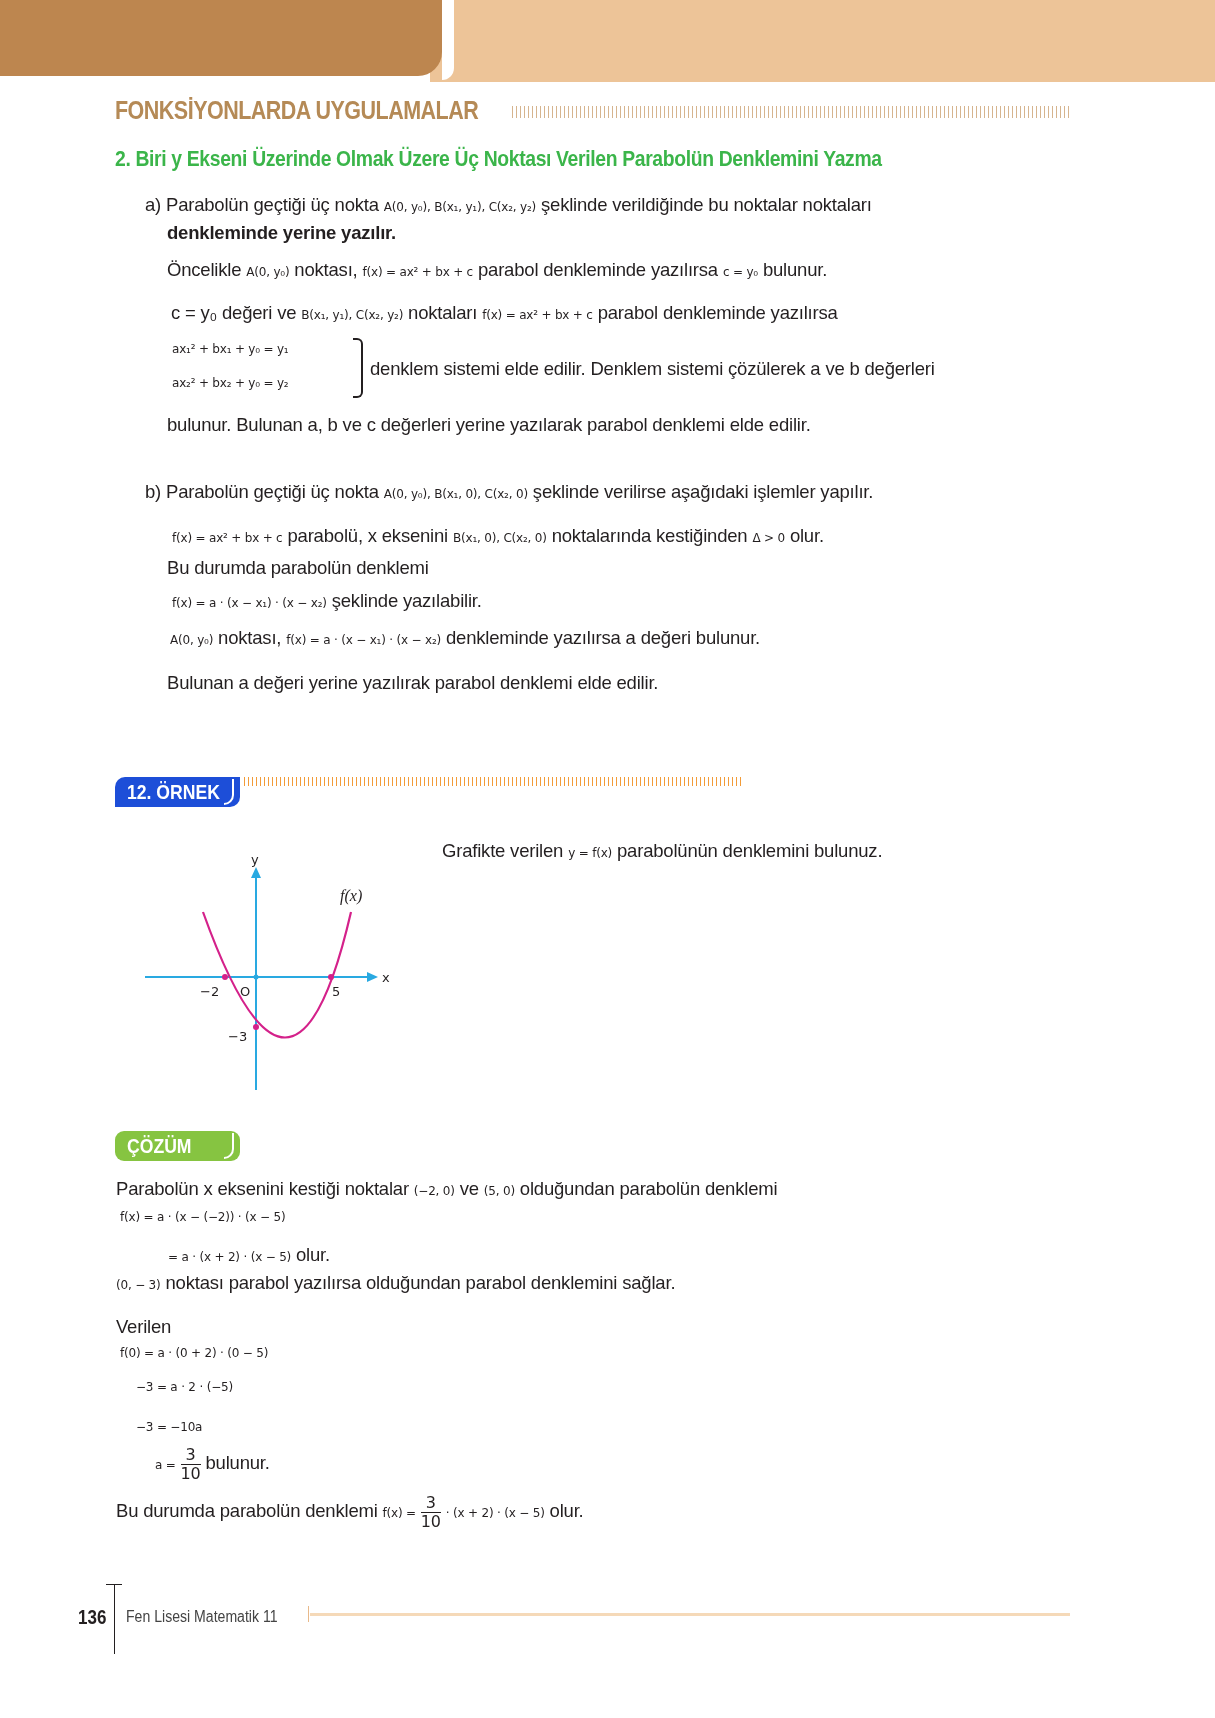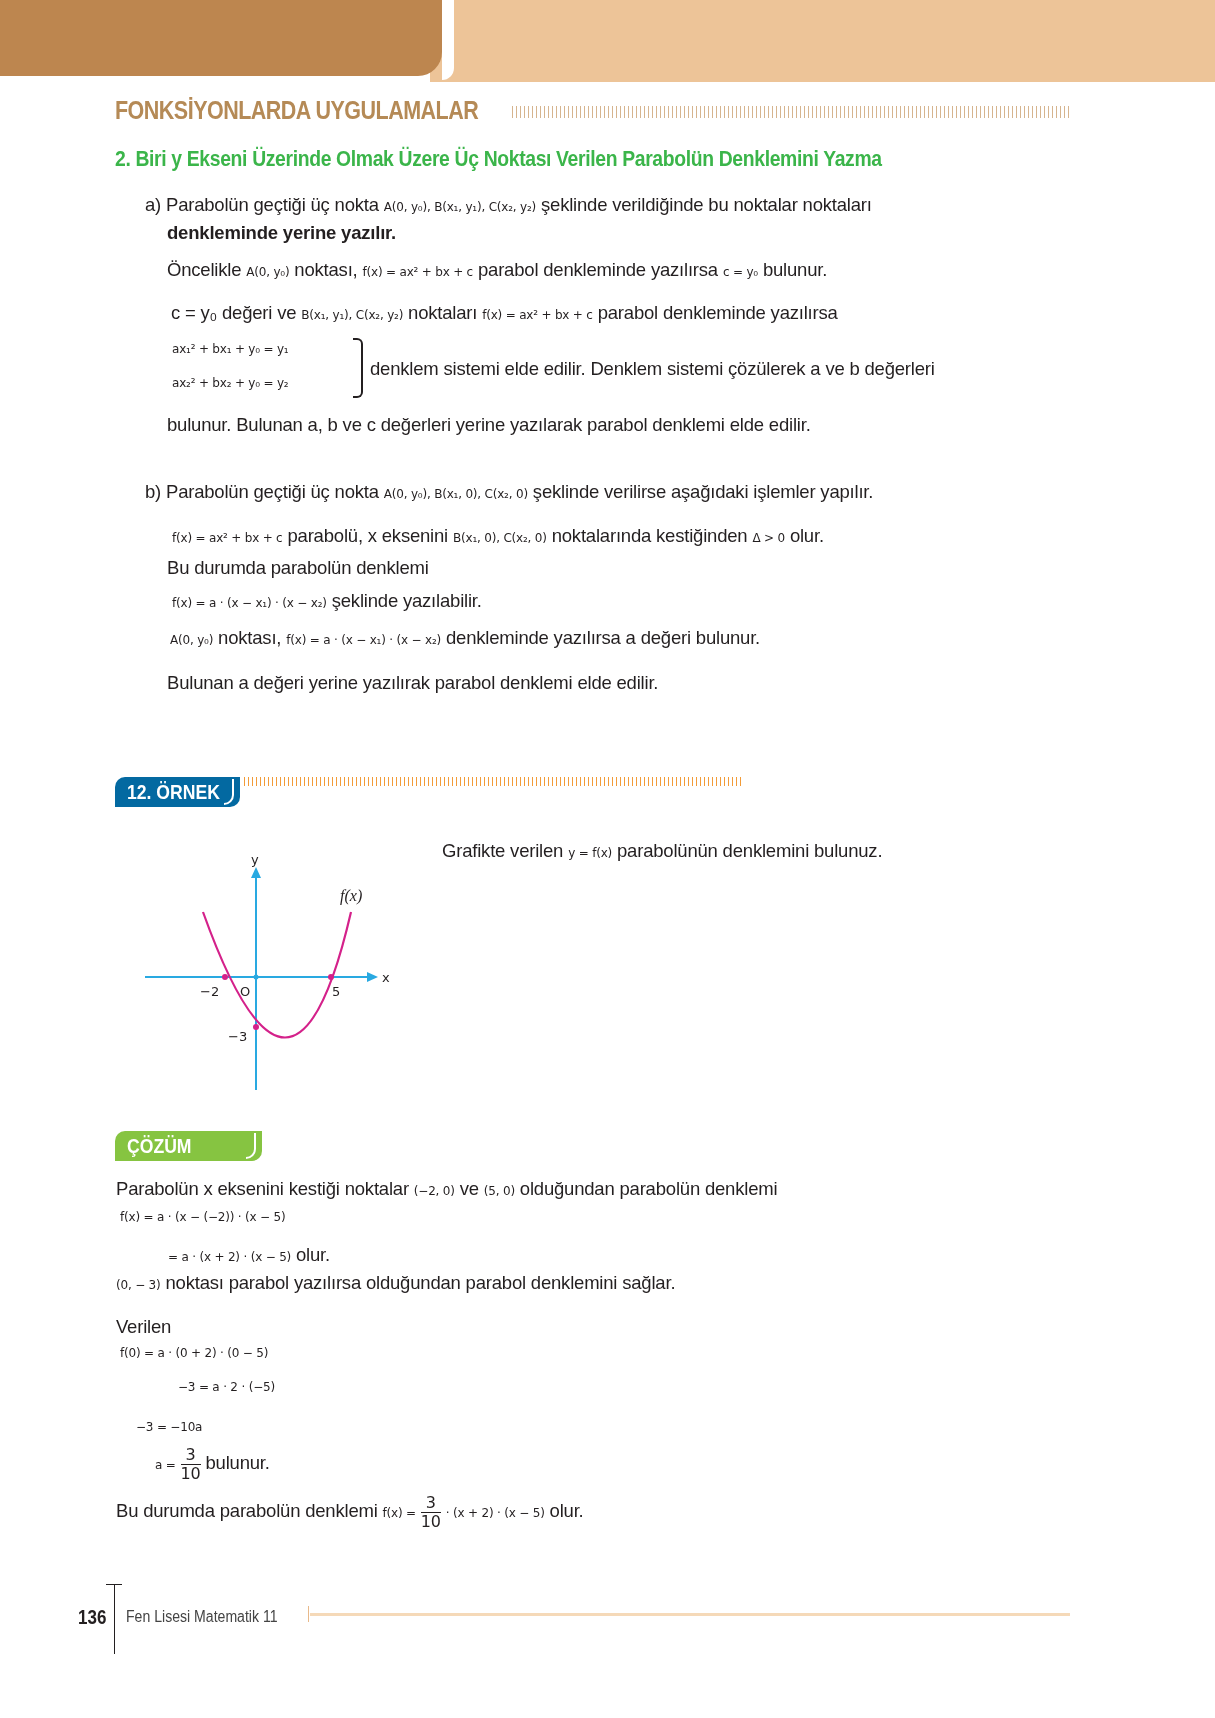--- a/index.html
+++ b/index.html
@@ -11,22 +11,22 @@
   .bar-right{left:430px;top:0;width:785px;height:82px;background:#edc498;z-index:0;}
   .bar-left{z-index:2;}
   .bar-gap{z-index:1;}
   .chapter-title{left:115px;top:96px;font-size:25px;font-weight:bold;color:#b58a56;letter-spacing:-0.6px;transform:scaleX(0.86);transform-origin:left;white-space:nowrap;}
   .hatch{height:12px;background:repeating-linear-gradient(90deg,#d6b48e 0,#d6b48e 1.5px,transparent 1.5px,transparent 4px);}
   .hatch.orange{background:repeating-linear-gradient(90deg,#f29b38 0,#f29b38 1.5px,transparent 1.5px,transparent 4px);}
   .section-title{left:115px;top:146px;font-size:22px;font-weight:bold;color:#3bb54a;letter-spacing:-0.4px;transform:scaleX(0.88);transform-origin:left;white-space:nowrap;}
   .txt{font-family:"Liberation Sans",sans-serif;font-size:18.5px;color:#231f20;white-space:nowrap;letter-spacing:-0.2px;}
   .m{font-family:"DejaVu Sans",sans-serif;font-size:12px;}
   .badge{height:30px;border-top-left-radius:10px;color:#fff;font-weight:bold;font-size:20px;line-height:30px;padding-left:12px;box-sizing:border-box;}
-  .badge-ornek{left:115px;top:777px;width:125px;background:#0369a1;border-bottom-right-radius:10px;}
-  .badge-cozum{left:115px;top:1131px;width:147px;background:#86c441;border-bottom-right-radius:10px;}
+  .badge-ornek{left:115px;top:777px;width:125px;background:#1d4ed8;border-bottom-right-radius:10px;}
+  .badge-cozum{left:115px;top:1131px;width:125px;background:#86c441;border-bottom-right-radius:10px;border-radius:9px;}
   .badge span{display:inline-block;transform:scaleX(0.88);transform-origin:left;}
   .badge-curl{position:absolute;right:6px;top:2px;width:8px;height:24px;border-right:2px solid #fff;border-bottom:2px solid #fff;border-bottom-right-radius:10px;}
   .frac{display:inline-block;vertical-align:middle;text-align:center;font-family:"DejaVu Sans",sans-serif;font-size:16px;line-height:1.1;}
   .frac .num{display:block;border-bottom:1.4px solid #231f20;padding:0 2px;}
   .frac .den{display:block;}
   .footer-page{left:78px;top:1606px;font-size:20px;font-weight:bold;transform:scaleX(0.85);transform-origin:left;}
   .footer-book{left:126px;top:1608px;font-size:16px;color:#444;transform:scaleX(0.88);transform-origin:left;white-space:nowrap;}
   .footer-vline{left:114px;top:1584px;width:1px;height:70px;background:#231f20;}
   .footer-tick{left:106px;top:1584px;width:16px;height:1px;background:#231f20;}
   .footer-line{left:310px;top:1613px;width:760px;height:3px;background:#f5d9b8;}
@@ -150,21 +150,21 @@
 <div class="abs txt" style="left:168px;top:1244px;">
   <span class="m">= a · (x + 2) · (x − 5)</span>
   <span>olur.</span>
 </div>
 <div class="abs txt" style="left:116px;top:1272px;">
   <span class="m">(0, − 3)</span>
   <span>noktası parabol yazılırsa olduğundan parabol denklemini sağlar.</span>
 </div>
 <div class="abs txt" style="left:116px;top:1316px;">Verilen</div>
 <div class="abs txt m" style="left:120px;top:1346px;">f(0) = a · (0 + 2) · (0 − 5)</div>
-<div class="abs txt m" style="left:136px;top:1380px;margin-left:42px;">−3 = a · 2 · (−5)</div>
+<div class="abs txt m" style="left:136px;top:1380px;">−3 = a · 2 · (−5)</div>
 <div class="abs txt m" style="left:136px;top:1414px;margin-top:6px;">−3 = −10a</div>
 <div class="abs txt" style="left:155px;top:1446px;">
   <span class="m">a =</span>
   <span class="frac">
     <span class="num">3</span>
     <span class="den">10</span>
   </span>
   <span>bulunur.</span>
 </div>
 <div class="abs txt" style="left:116px;top:1494px;">

